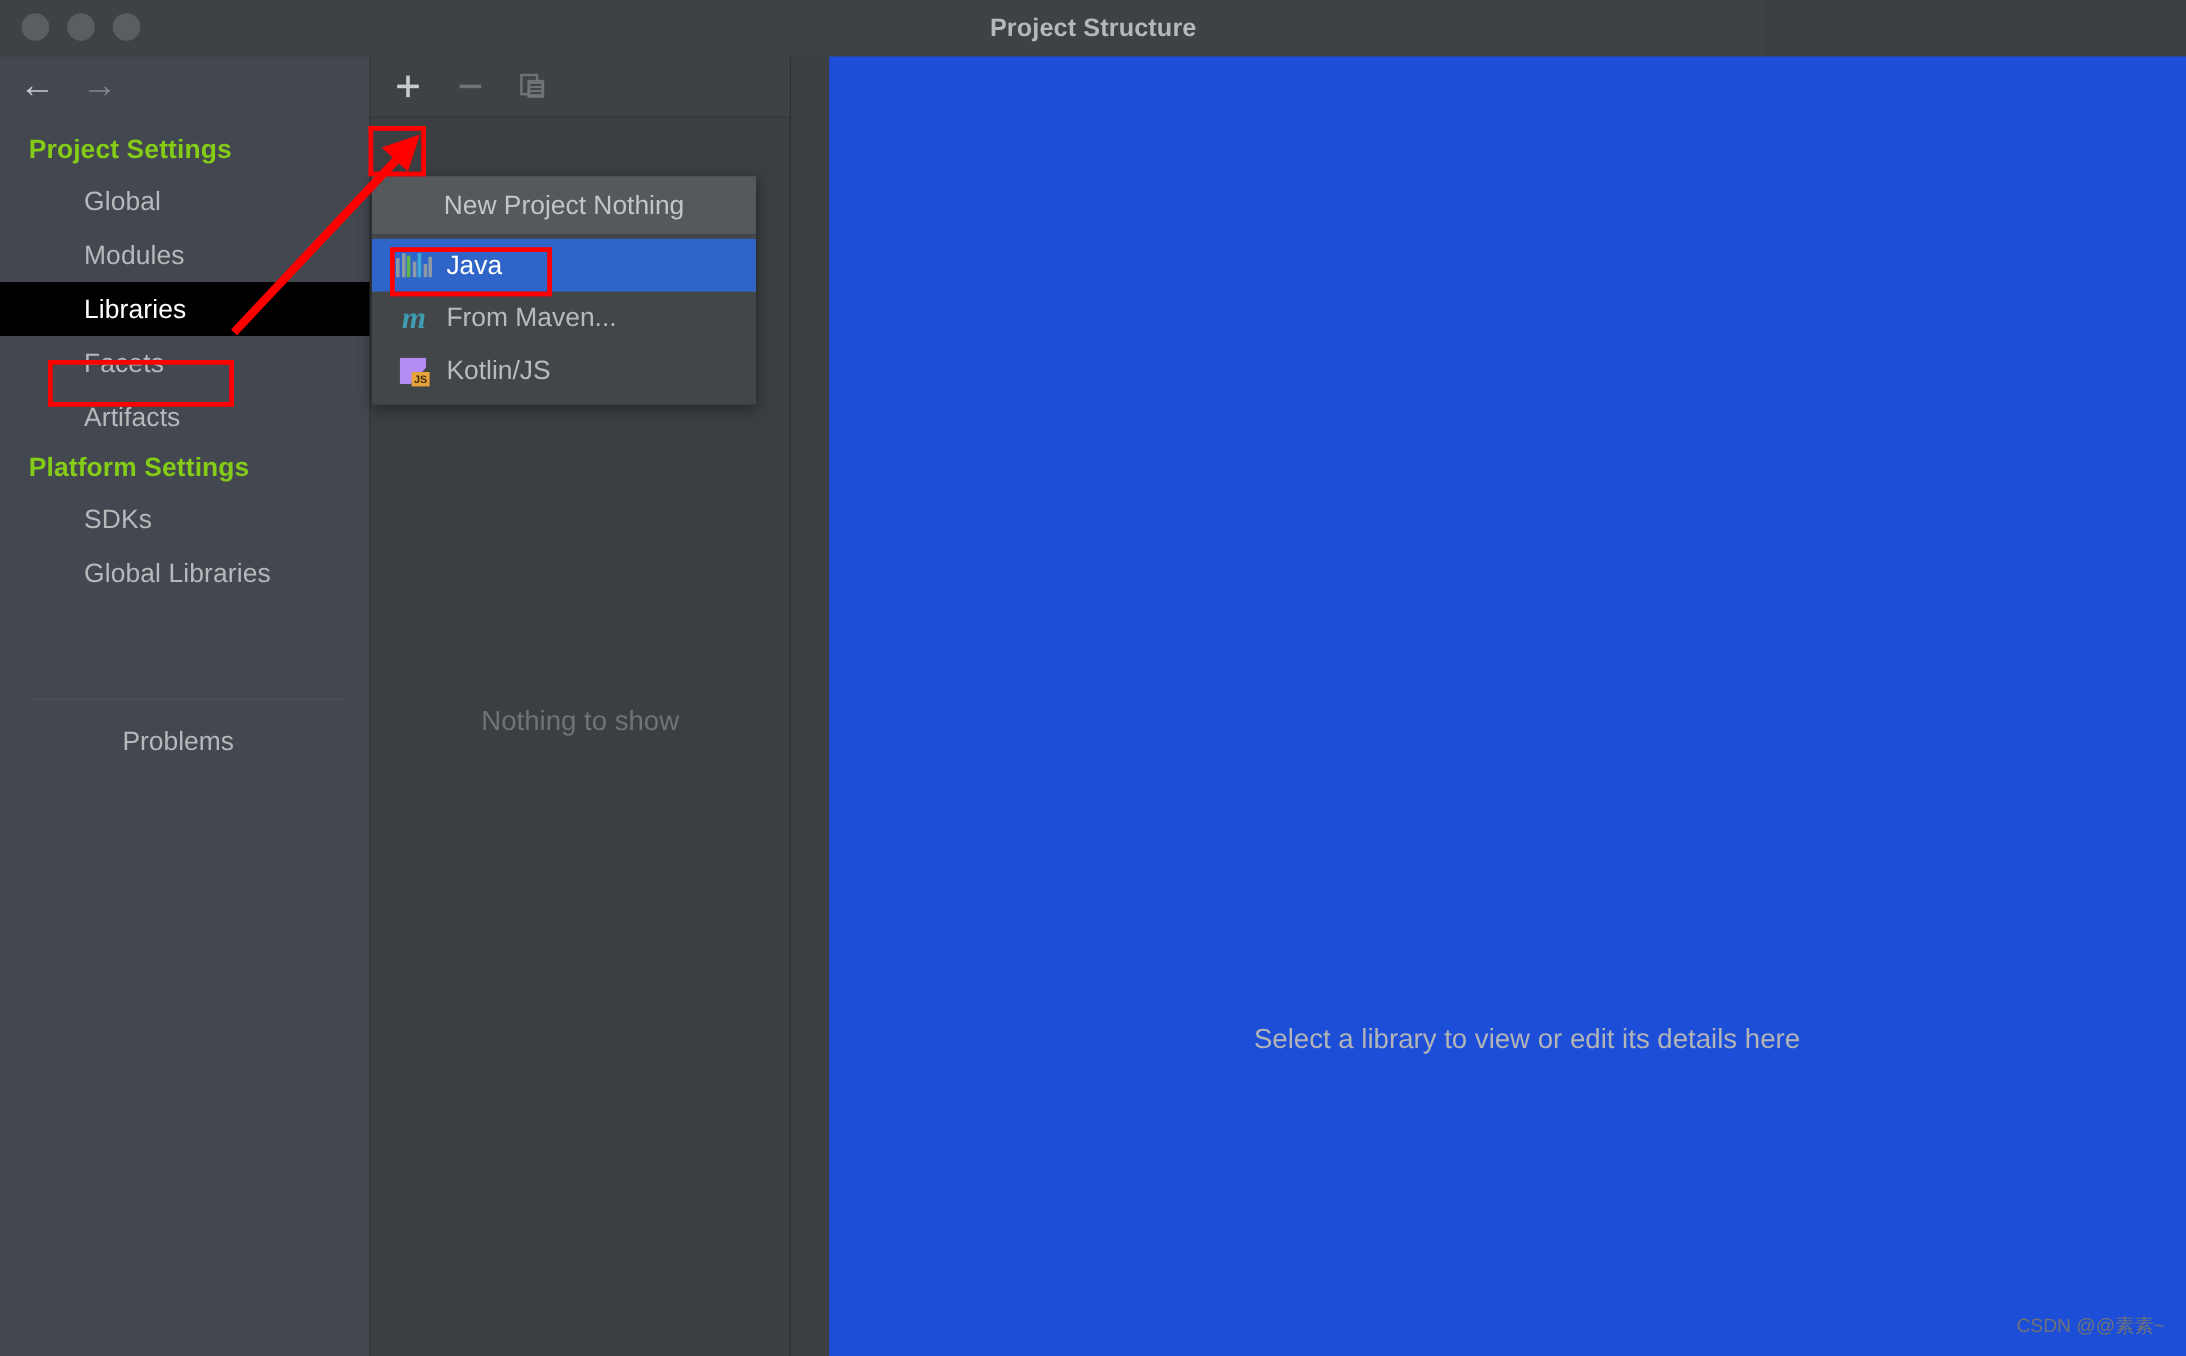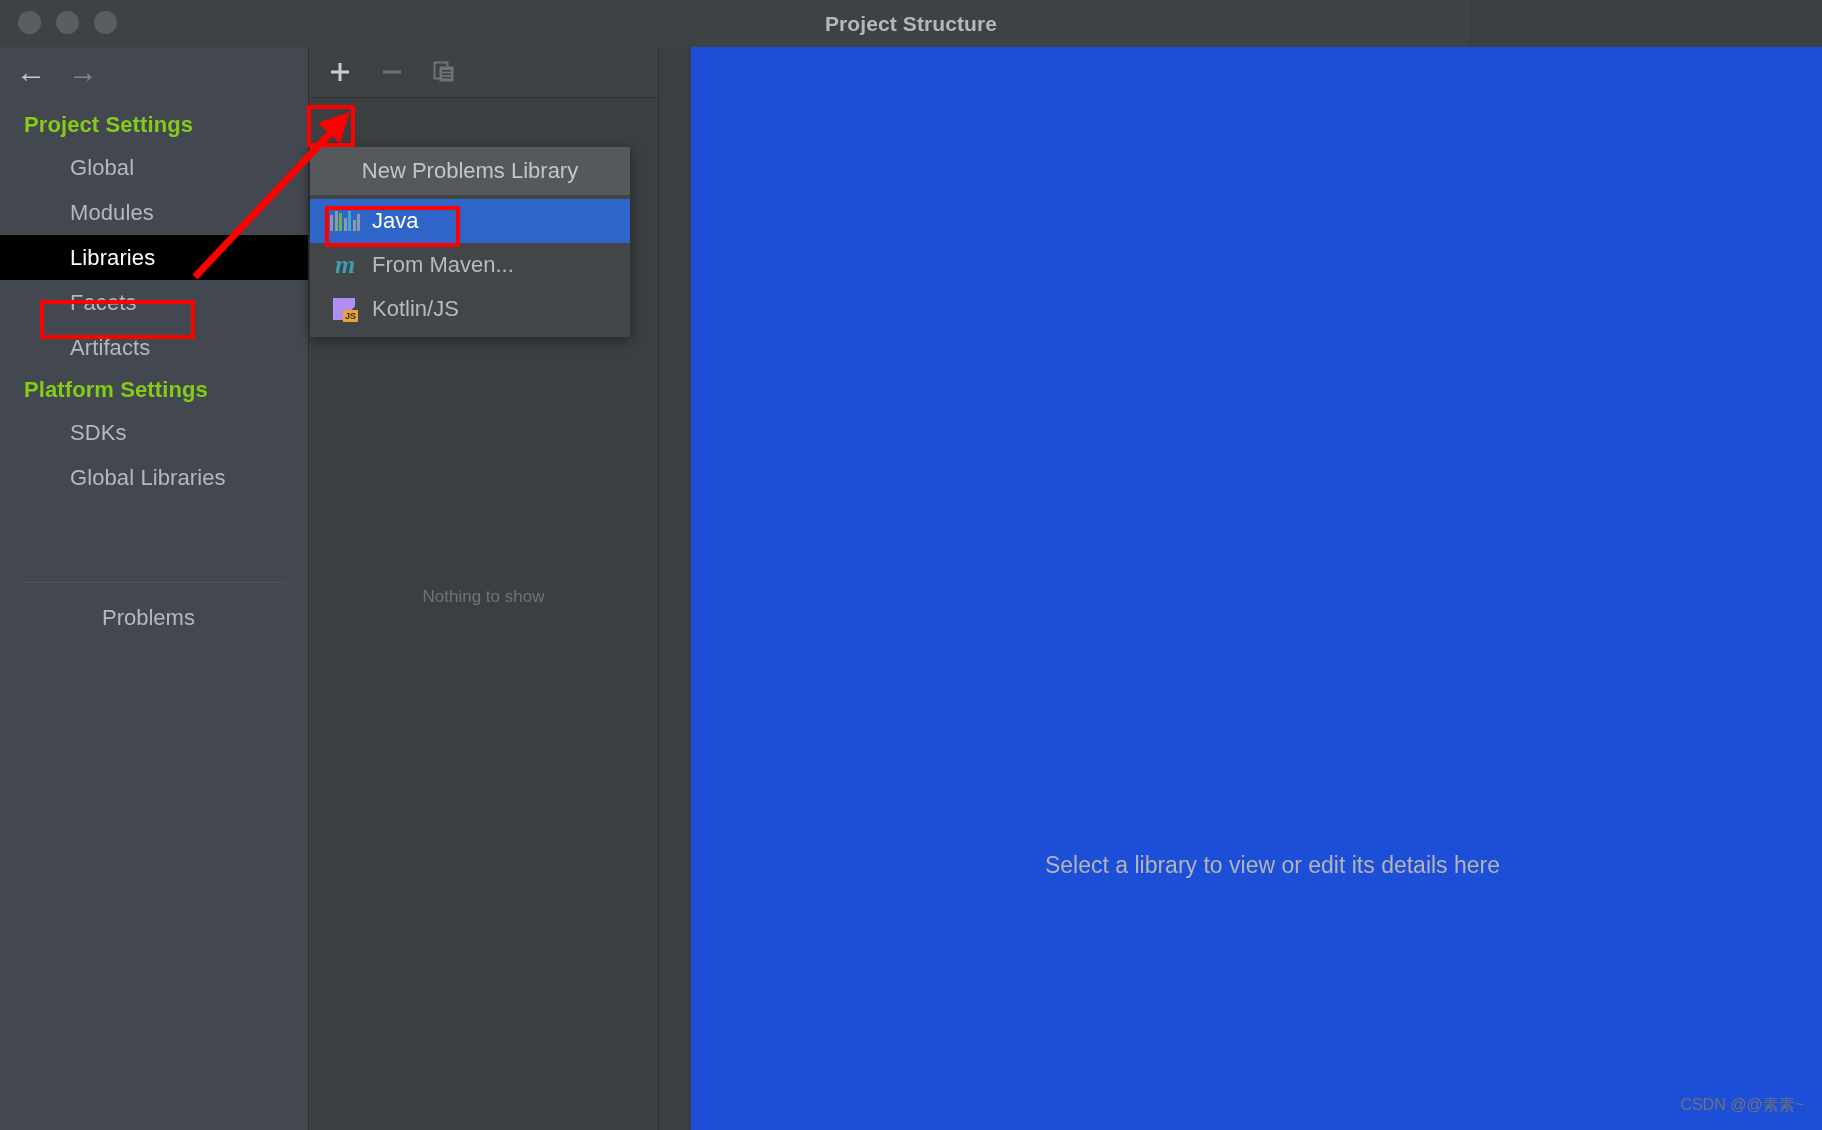--- a/index.html
+++ b/index.html
@@ -156,21 +156,21 @@
   #tool-add    { left: 14px; }
   #tool-remove { left: 66px; }
   #tool-copy   { left: 118px; }
 
   #mid-empty {
     position: absolute;
     left: 0; top: 540px;
     width: 349px;
     text-align: center;
     color: #6f7376;
-    font-size: 17px;
+    font-size: 23px;
   }
 
   
   #detail-panel {
     position: absolute;
     left: 691px; top: 0;
     width: 1163px;
     height: 1083px;
     background: #1d4ed8;
   }
@@ -358,21 +358,21 @@
       </div>
 
       <div id="mid-empty">Nothing to show</div>
     </div>
 
     <div id="detail-panel">
       <div id="detail-msg">Select a library to view or edit its details here</div>
     </div>
 
     <div id="popup-menu">
-      <div id="popup-header">New Problems Library</div>
+      <div id="popup-header">New Project Nothing</div>
       <div id="popup-items">
 
         <div class="popup-item highlight">
           <span class="popup-icon">
             <span class="java-bars">
               <i style="height:16px;background:#8d9aa6"></i>
               <i style="height:20px;background:#8d9aa6"></i>
               <i style="height:18px;background:#61b44c"></i>
               <i style="height:13px;background:#8d9aa6"></i>
               <i style="height:20px;background:#3fa8d4"></i>

